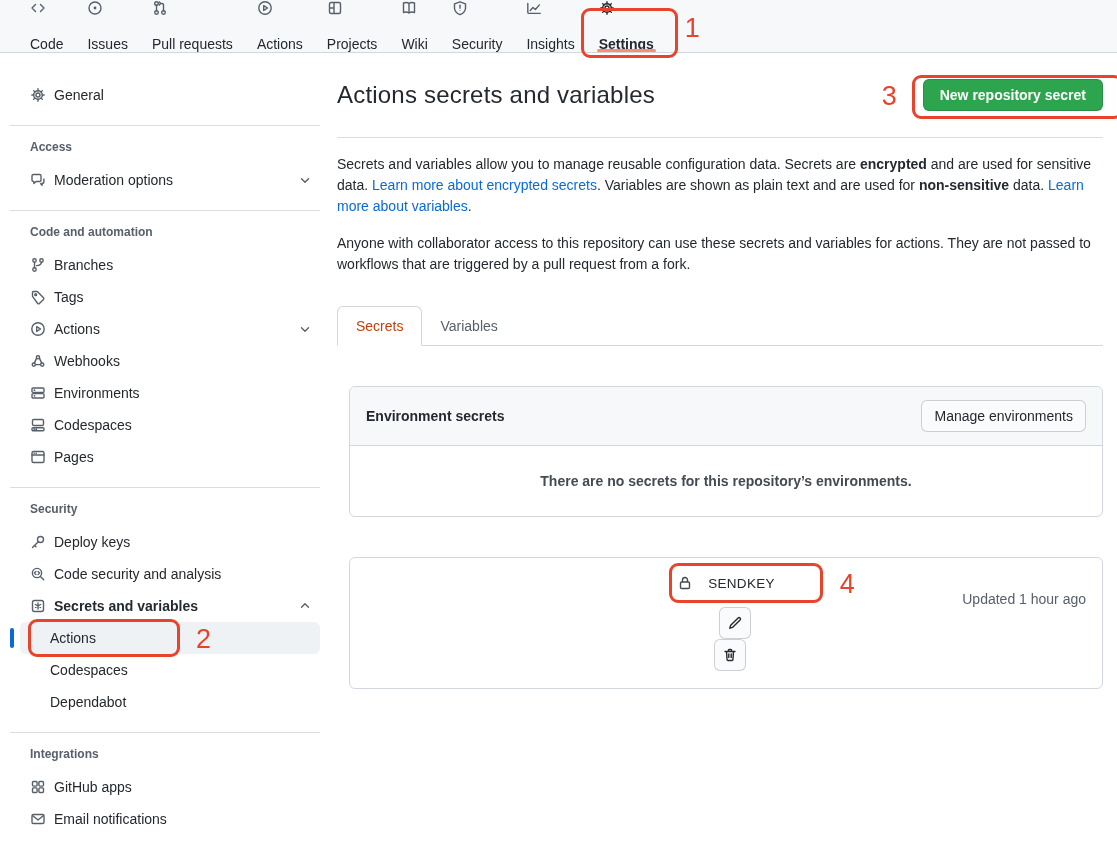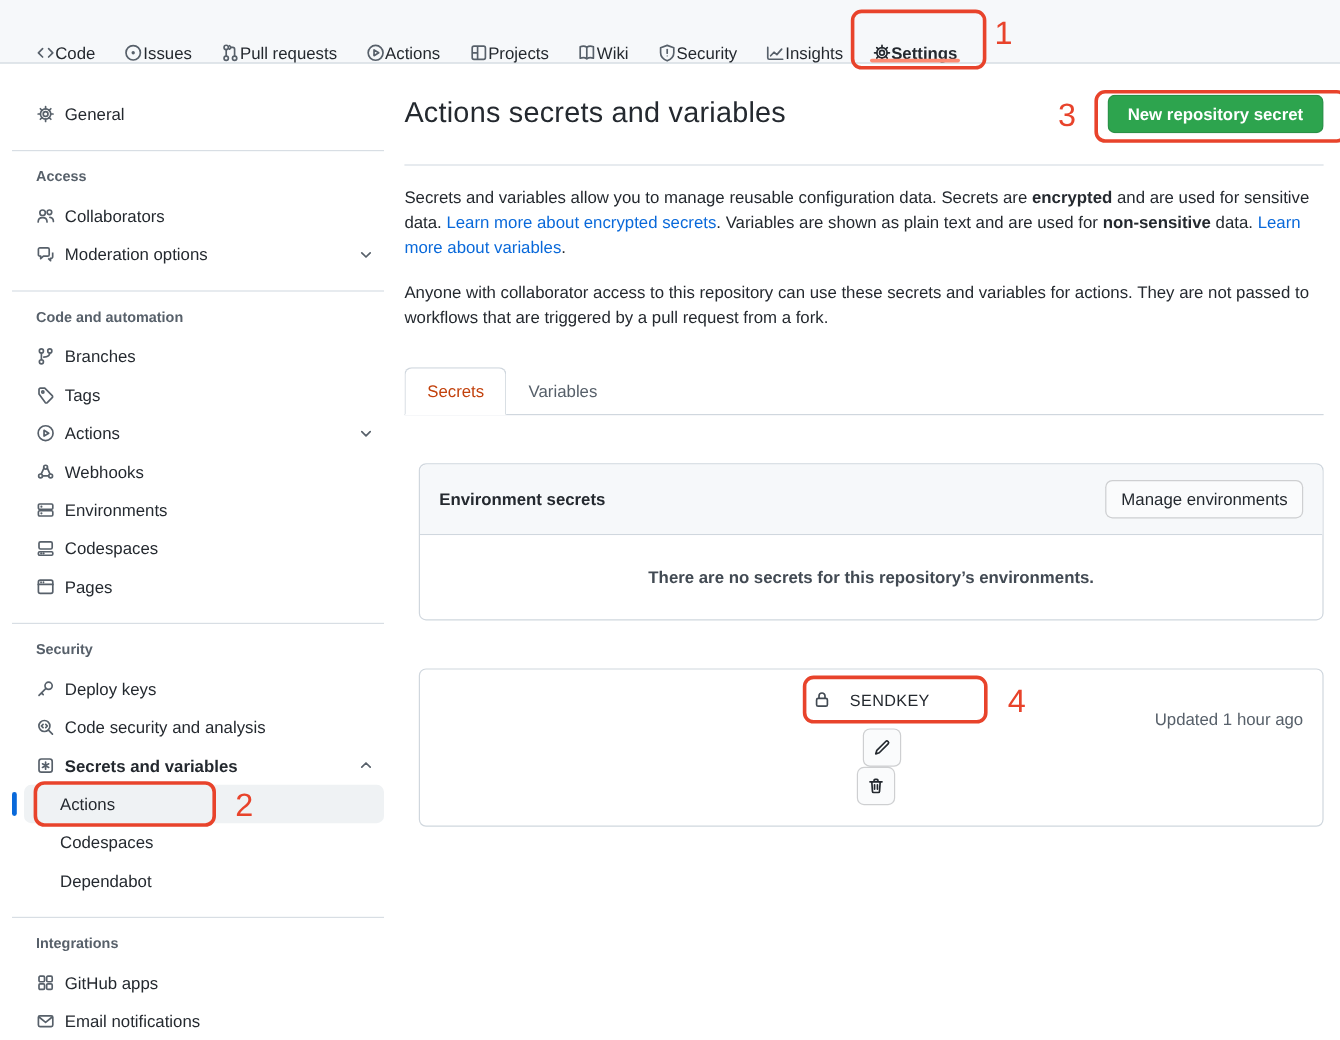--- a/index.html
+++ b/index.html
@@ -11,22 +11,22 @@
     font-size:14px;
   }
   svg { display:block; }
 
   
   .topnav {
     height:53px; background:#f6f8fa; border-bottom:1px solid #d0d7de;
     display:flex; align-items:stretch; padding:0 16px 0 20px;
   }
   .nav-item {
-    display:flex; align-items:flex-end; gap:0; padding:0 10px; margin-right:4px;
-    font-size:14px; color:#24292f; position:relative; cursor:pointer; white-space:nowrap;
+    display:flex; align-items:flex-start; gap:20px; padding:0 10px; margin-right:4px;
+    font-size:14px; color:#24292f; position:relative; cursor:pointer; white-space:nowrap;flex-direction:column;
   }
   .nav-item .ic { color:#57606a; }
   .nav-item.active { font-weight:700; }
   .nav-item.active .ic { color:#24292f; }
   .nav-item.active::after {
     content:""; position:absolute; left:8px; right:8px; bottom:0; height:3px;
     background:var(--tab-underline,#fd8c73); border-radius:3px;
   }
 
   
@@ -220,31 +220,20 @@
               <circle cx="8" cy="8" r="4.3"></circle>
               <path d="M12.3 8h1.9M11.04 11.04l1.34 1.34M8 12.3v1.9M4.96 11.04l-1.34 1.34M3.7 8H1.8M4.96 4.96 3.62 3.62M8 3.7V1.8M11.04 4.96l1.34-1.34"></path>
             </svg>
           </span>
         <span>General</span>
       </li>
     </ul>
     <hr class="side-divider">
     <div class="side-header">Access</div>
     <ul class="side-list">
-      <li class="side-item">
-        <span class="ic">
-            <svg width="16" height="16" viewBox="0 0 16 16" fill="none" stroke="currentColor" stroke-width="1.4" stroke-linecap="round">
-              <circle cx="5.5" cy="5.3" r="2.3"></circle>
-              <path d="M1.8 13c0-2.2 1.6-3.6 3.7-3.6S9.2 10.8 9.2 13"></path>
-              <circle cx="11.2" cy="4.9" r="1.9"></circle>
-              <path d="M11.6 9.2c2 .2 2.9 1.6 2.9 3.4"></path>
-            </svg>
-          </span>
-        <span>Collaborators</span>
-      </li>
       <li class="side-item">
         <span class="ic">
             <svg width="16" height="16" viewBox="0 0 16 16" fill="none" stroke="currentColor" stroke-width="1.4" stroke-linejoin="round">
               <path d="M2 3.8a1.3 1.3 0 0 1 1.3-1.3h6.4A1.3 1.3 0 0 1 11 3.8v4.4a1.3 1.3 0 0 1-1.3 1.3H6.2L3.9 11.6V9.5H3.3A1.3 1.3 0 0 1 2 8.2Z"></path>
               <path d="M13.9 6.5v3.4a1.4 1.4 0 0 1-1.4 1.4h-.4v2l-1.9-2"></path>
             </svg>
           </span>
         <span>Moderation options</span>
         <span class="chev">
             <svg width="14" height="14" viewBox="0 0 16 16" fill="none" stroke="currentColor" stroke-width="1.6" stroke-linecap="round" stroke-linejoin="round">

